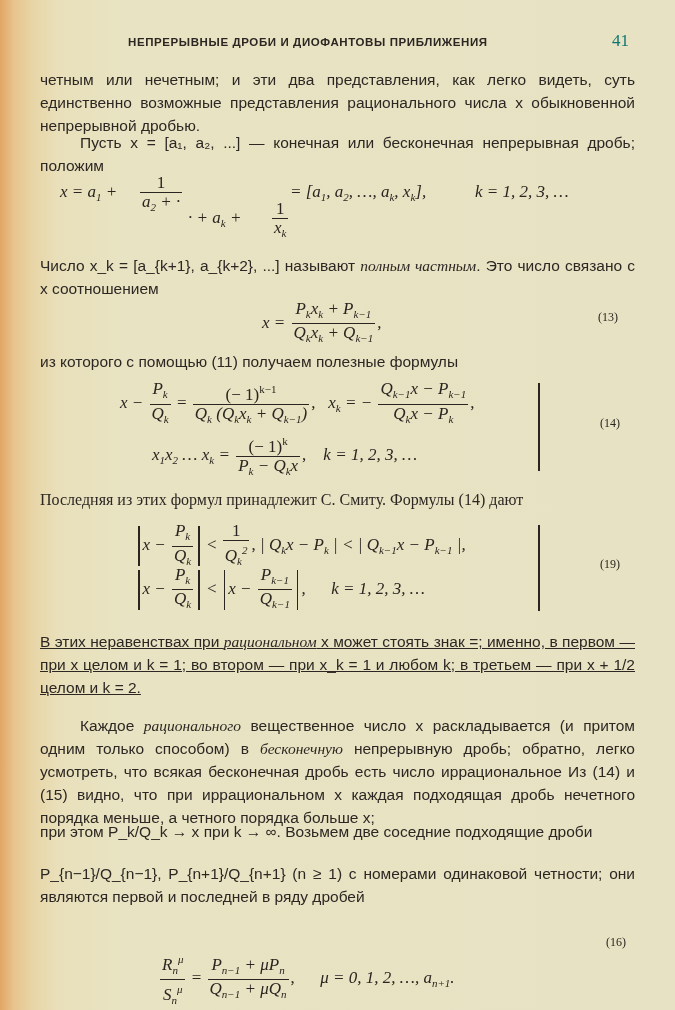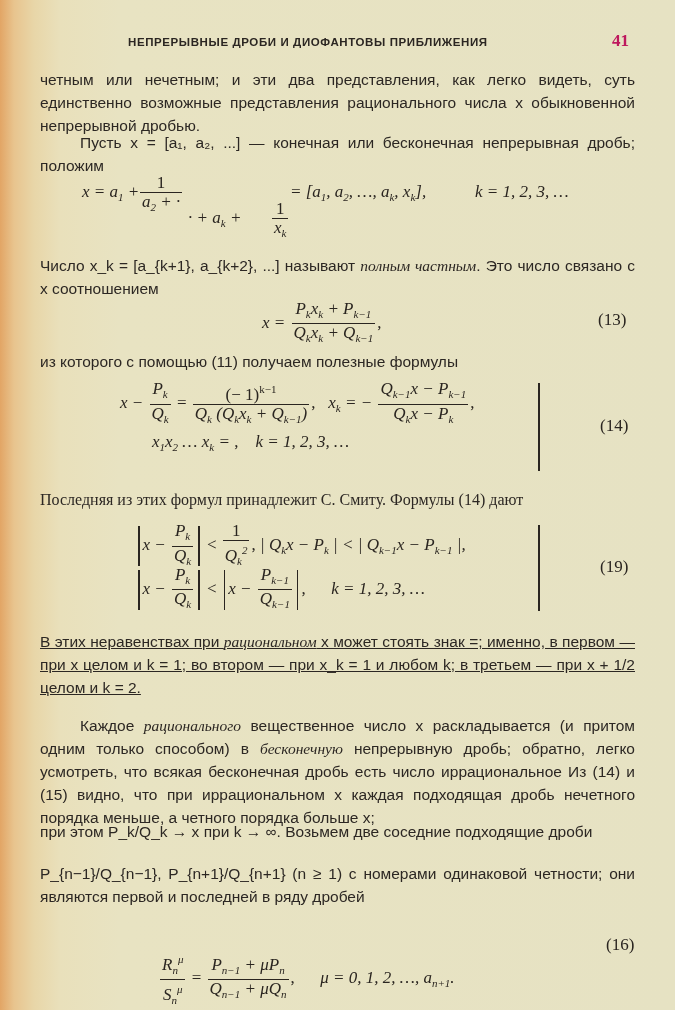--- a/index.html
+++ b/index.html
@@ -10,56 +10,56 @@
     font-family: "Liberation Serif", serif;
   }
   .page { position: absolute; left: 0; top: 0; width: 579px; height: 1010px; }
   .running-head {
     position: absolute; top: 36px; left: 128px;
     font-family: "Liberation Sans", sans-serif; font-weight: bold;
     font-size: 11.5px; letter-spacing: 0.6px; color: #2b2622;
   }
   .page-number {
     position: absolute; top: 31px; left: 612px;
-    font-size: 17px; font-weight: bold; color: #be185d;
+    font-size: 17px; font-weight: normal; color: #0f766e;
   }
   .para {
     position: absolute; left: 40px; width: 595px;
     font-size: 15.5px; line-height: 23px; text-align: justify;
     font-family: "Liberation Sans", sans-serif; color: #2c2723;
   }
   .para.serif { font-family: "Liberation Serif", serif; font-size: 16px; }
   .indent { text-indent: 40px; }
   i, .m { font-style: italic; font-family: "Liberation Serif", serif; }
   .formula {
     position: absolute; font-family: "Liberation Serif", serif; font-size: 17px; color: #2a2520;
     white-space: nowrap;
   }
   .frac { display: inline-block; vertical-align: middle; text-align: center; margin: 0 2px; }
   .frac > span { display: block; padding: 0 2px; line-height: 18px; }
   .frac > .num { border-bottom: 1px solid #2a2520; }
   sub, sup { font-size: 11px; }
-  .eqnum { position: absolute; font-family: "Liberation Serif", serif; font-size: 17px; }
+  .eqnum { position: absolute; font-family: "Liberation Serif", serif; font-size: 12px; }
   .brace { position: absolute; width: 2px; background: #2a2520; }
   .absbar { display: inline-block; width: 1.5px; height: 40px; background: #2a2520; vertical-align: middle; margin: 0 3px; }
 </style>
 </head>
 <body>
 
 <div class="page">
 
   <div class="running-head">НЕПРЕРЫВНЫЕ ДРОБИ И ДИОФАНТОВЫ ПРИБЛИЖЕНИЯ</div>
   <div class="page-number">41</div>
 
   <div class="para" style="top:68px;">четным или нечетным; и эти два представления, как легко видеть, суть единственно возможные представления рационального числа x обыкновенной непрерывной дробью.</div>
 
   <div class="para indent" style="top:131px;">Пусть x = [a₁, a₂, ...] — конечная или бесконечная непрерывная дробь; положим</div>
 
   <div class="formula" style="top:180px; left:60px; width:600px; height:70px;">
-    <span style="position:absolute; left:0; top:2px;margin-left:22px;" class="m">x = a<sub>1</sub> +</span>
+    <span style="position:absolute; left:0; top:2px;" class="m">x = a<sub>1</sub> +</span>
     <span style="position:absolute; left:78px; top:-6px;" class="frac small">
       <span class="num">1</span>
         <span class="den m">a<sub>2</sub> + ·</span>
     </span>
     <span style="position:absolute; left:128px; top:28px;" class="m">· + a<sub>k</sub> +</span>
     <span style="position:absolute; left:210px; top:20px;" class="frac small">
       <span class="num">1</span>
         <span class="den m">x<sub>k</sub></span>
     </span>
     <span style="position:absolute; left:230px; top:2px;" class="m">= [a<sub>1</sub>, a<sub>2</sub>, …, a<sub>k</sub>, x<sub>k</sub>],</span>
@@ -85,21 +85,21 @@
     <div style="position:absolute; left:0; top:0;">
       <span class="m">x −</span>
       <span class="frac"><span class="num m">P<sub>k</sub></span><span class="den m">Q<sub>k</sub></span></span>
       =
       <span class="frac small"><span class="num">(− 1)<sup>k−1</sup></span><span class="den m">Q<sub>k</sub> (Q<sub>k</sub>x<sub>k</sub> + Q<sub>k−1</sub>)</span></span>,
       &nbsp;&nbsp;<span class="m">x<sub>k</sub> = −</span>
       <span class="frac small"><span class="num m">Q<sub>k−1</sub>x − P<sub>k−1</sub></span><span class="den m">Q<sub>k</sub>x − P<sub>k</sub></span></span>,
     </div>
     <div style="position:absolute; left:32px; top:52px;">
       <span class="m">x<sub>1</sub>x<sub>2</sub> … x<sub>k</sub> =</span>
-      ,
+      <span class="frac small"><span class="num">(− 1)<sup>k</sup></span><span class="den m">P<sub>k</sub> − Q<sub>k</sub>x</span></span>,
       &nbsp;&nbsp;&nbsp;<span class="m">k = 1, 2, 3, …</span>
     </div>
   </div>
   <div class="brace" style="left:538px; top:383px; height:88px;"></div>
   <div class="eqnum" style="top:416px; left:600px;">(14)</div>
 
   <div class="para serif" style="top:488px;">Последняя из этих формул принадлежит С. Смиту. Формулы (14) дают</div>
 
   <div class="formula" style="top:522px; left:135px; width:420px; height:90px;">
     <div style="position:absolute; left:0; top:0;">

